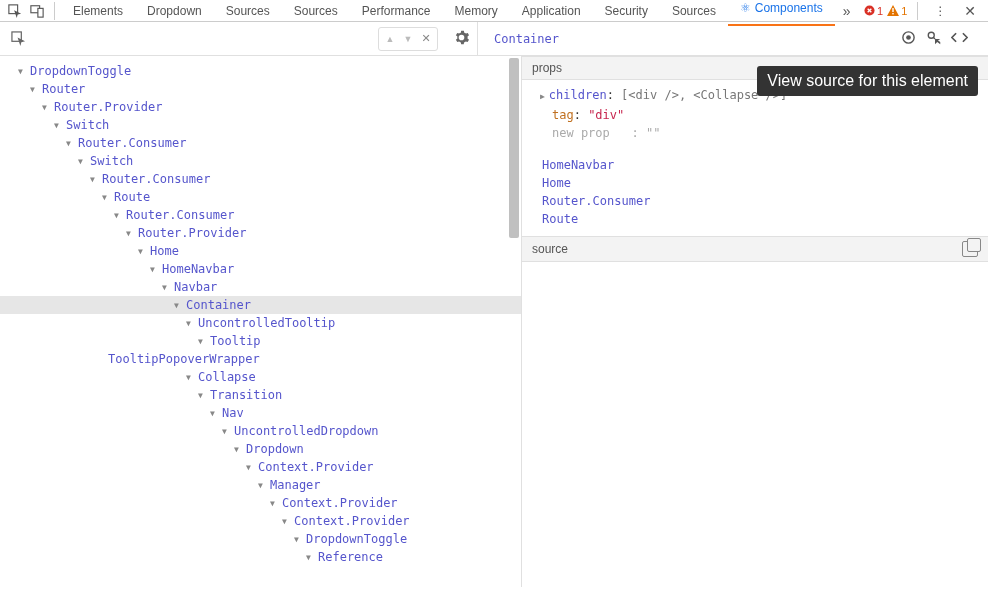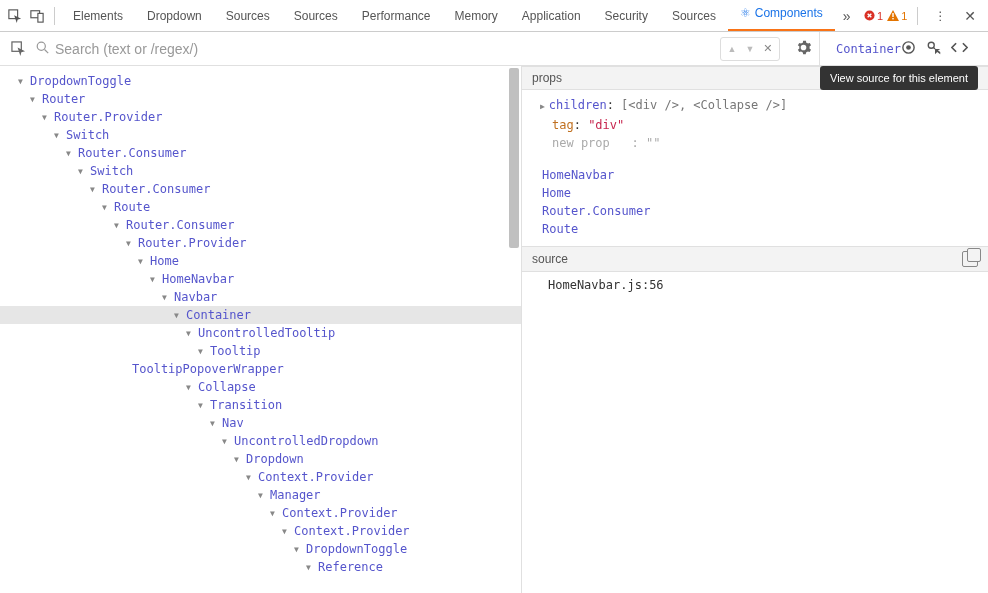--- a/index.html
+++ b/index.html
@@ -1,17 +1,17 @@
 <!DOCTYPE html>
 <html><head>
 <meta charset="utf-8">
 <style>
 * { margin: 0; padding: 0; box-sizing: border-box; }
 body { font-family: -apple-system, "Segoe UI", Arial, sans-serif; font-size: 12px; color: #333; background: #fff; width: 988px; height: 593px; overflow: hidden; position: relative; }
-.top-tabs { height: 32px; border-bottom: 1px solid #ccc; display: flex; align-items: center; padding: 0 4px; }
+.top-tabs { height: 22px; border-bottom: 1px solid #ccc; display: flex; align-items: center; padding: 0 4px; }
 .top-tabs .icon-btn { width: 22px; height: 22px; display: flex; align-items: center; justify-content: center; cursor: pointer; color: #555; }
 .top-tabs .divider { width: 1px; height: 18px; background: #ccc; margin: 0 6px; }
 .tab { padding: 6px 12px; color: #555; cursor: pointer; font-size: 12px; white-space: nowrap; }
 .tab.active { color: #1a73e8; border-bottom: 2px solid #f97316; padding-bottom: 9px; }
 .top-right { margin-left: auto; display: flex; align-items: center; gap: 4px; }
 .badge-err { color: #d93025; font-size: 11px; display: flex; align-items: center; gap: 2px; }
 .badge-warn { color: #e37400; font-size: 11px; display: flex; align-items: center; gap: 2px; }
 .overflow { padding: 0 8px; color: #555; cursor: pointer; font-size: 14px; }
 .more-v { padding: 0 6px; color: #555; cursor: pointer; }
 .close-x { padding: 0 8px; color: #555; cursor: pointer; font-size: 14px; }
@@ -48,21 +48,21 @@
 .prop-row { line-height: 18px; }
 .prop-caret { color: #888; font-size: 8px; margin-right: 4px; }
 .prop-key { color: #5555cc; }
 .prop-colon { color: #333; }
 .prop-val-html { color: #777; }
 .prop-val-str { color: #c7254e; }
 .prop-new { color: #aaa; }
 .rendered-link { display: block; color: #5555cc; font-family: Menlo, Consolas, monospace; font-size: 12px; line-height: 18px; cursor: pointer; margin-left: 10px; }
 .source-line { font-family: Menlo, Consolas, monospace; font-size: 12px; color: #333; margin-left: 8px; }
 
-.tooltip { position: absolute; top: 66px; right: 10px; background: #333; color: #fff; font-size: 11px; padding: 6px 10px; border-radius: 3px; z-index: 10; }
+.tooltip { position: absolute; top: 66px; right: 10px; background: #333; color: #fff; font-size: 16px; padding: 6px 10px; border-radius: 3px; z-index: 10; }
 .copy-icon-box { width: 16px; height: 16px; border: 1px solid #888; border-radius: 2px; position: relative; cursor: pointer; }
 .copy-icon-box::before { content: ""; position: absolute; top: -4px; right: -4px; width: 12px; height: 12px; border: 1px solid #888; border-radius: 2px; background: #f3f3f3; }
 </style>
 </head>
 <body>
 
 <div class="top-tabs">
   <div class="icon-btn">
     <svg width="14" height="14" viewBox="0 0 16 16">
         <rect x="1" y="1" width="10" height="10" fill="none" stroke="#555" stroke-width="1.3"></rect>
@@ -111,29 +111,20 @@
   </div>
 </div>
 
 <div class="toolbar">
   <div class="selector-btn">
     <svg width="15" height="15" viewBox="0 0 16 16">
         <rect x="1" y="1" width="10" height="10" fill="none" stroke="#666" stroke-width="1.3"></rect>
         <path d="M7 7 L15 11 L11 12 L10 16 Z" fill="#666"></path>
       </svg>
   </div>
-  <div class="search-wrap">
-    <span class="search-icon">
-      <svg width="13" height="13" viewBox="0 0 16 16">
-          <circle cx="6.5" cy="6.5" r="5" fill="none" stroke="#999" stroke-width="1.5"></circle>
-          <line x1="10.5" y1="10.5" x2="15" y2="15" stroke="#999" stroke-width="1.5"></line>
-        </svg>
-    </span>
-    <input class="search-input" placeholder="Search (text or /regex/)" style="">
-  </div>
   <div class="toolbar-right">
     <div class="nav-box">
       <div class="nav-chevron">▲</div>
       <div class="nav-chevron">▼</div>
       <div class="nav-close">✕</div>
     </div>
     <div class="gear">
       <svg width="15" height="15" viewBox="0 0 16 16">
           <path d="M8 5a3 3 0 100 6 3 3 0 000-6zm6.5 3c0 .4 0 .8-.1 1.1l1.6 1.2-1.5 2.6-1.9-.7c-.6.5-1.2.8-1.9 1l-.3 2H7.6l-.3-2c-.7-.2-1.3-.5-1.9-1l-1.9.7L2 10.3l1.6-1.2c-.1-.3-.1-.7-.1-1.1s0-.8.1-1.1L2 5.7l1.5-2.6 1.9.7c.6-.5 1.2-.8 1.9-1l.3-2h3l.3 2c.7.2 1.3.5 1.9 1l1.9-.7L16 5.7l-1.6 1.2c.1.3.1.7.1 1.1z" fill="#666"></path>
         </svg>
@@ -223,21 +214,21 @@
         <span>Container</span>
       </div>
       <div class="tree-row" style="padding-left: 186px;">
         <span class="tree-caret">▼</span>
         <span>UncontrolledTooltip</span>
       </div>
       <div class="tree-row" style="padding-left: 198px;">
         <span class="tree-caret">▼</span>
         <span>Tooltip</span>
       </div>
-      <div class="tree-row" style="padding-left: 120px;">
+      <div class="tree-row" style="padding-left: 96px;">
         <span class="tree-caret leaf">▼</span>
         <span>TooltipPopoverWrapper</span>
       </div>
       <div class="tree-row" style="padding-left: 186px;">
         <span class="tree-caret">▼</span>
         <span>Collapse</span>
       </div>
       <div class="tree-row" style="padding-left: 198px;">
         <span class="tree-caret">▼</span>
         <span>Transition</span>
@@ -303,20 +294,17 @@
       <span class="rendered-link">HomeNavbar</span>
       <span class="rendered-link">Home</span>
       <span class="rendered-link">Router.Consumer</span>
       <span class="rendered-link">Route</span>
     </div>
 
     <div class="section-header">
       <span>source</span>
       <div class="copy-icon-box"></div>
     </div>
-    <div class="section-body">
-      <span class="source-line">HomeNavbar.js:56</span>
-    </div>
 
   </div>
 </div>
 
 <div class="tooltip">View source for this element</div>
 
 </body></html>

